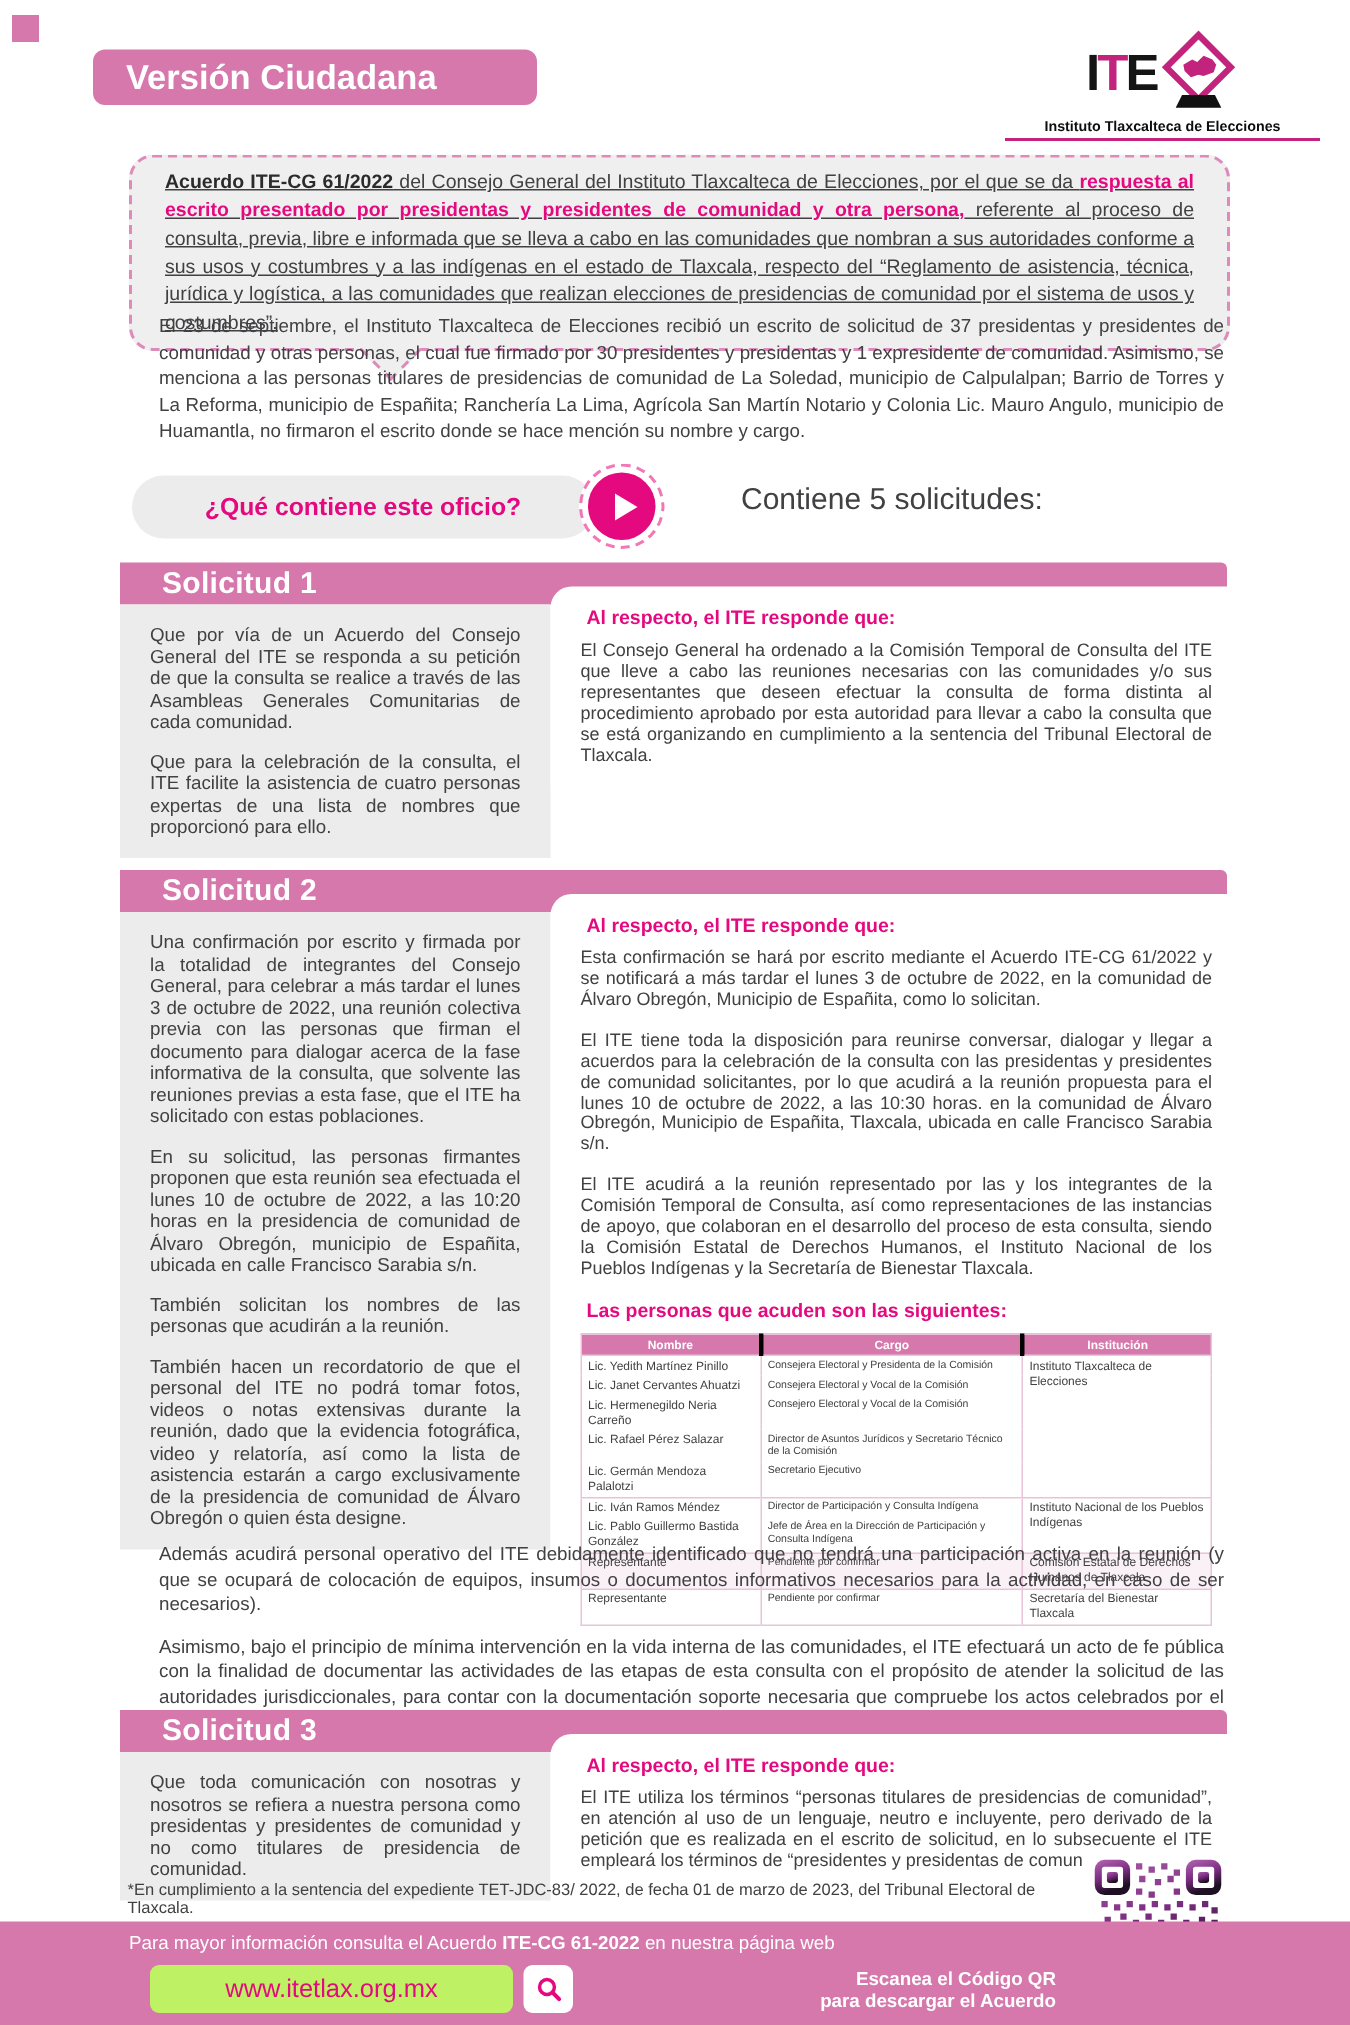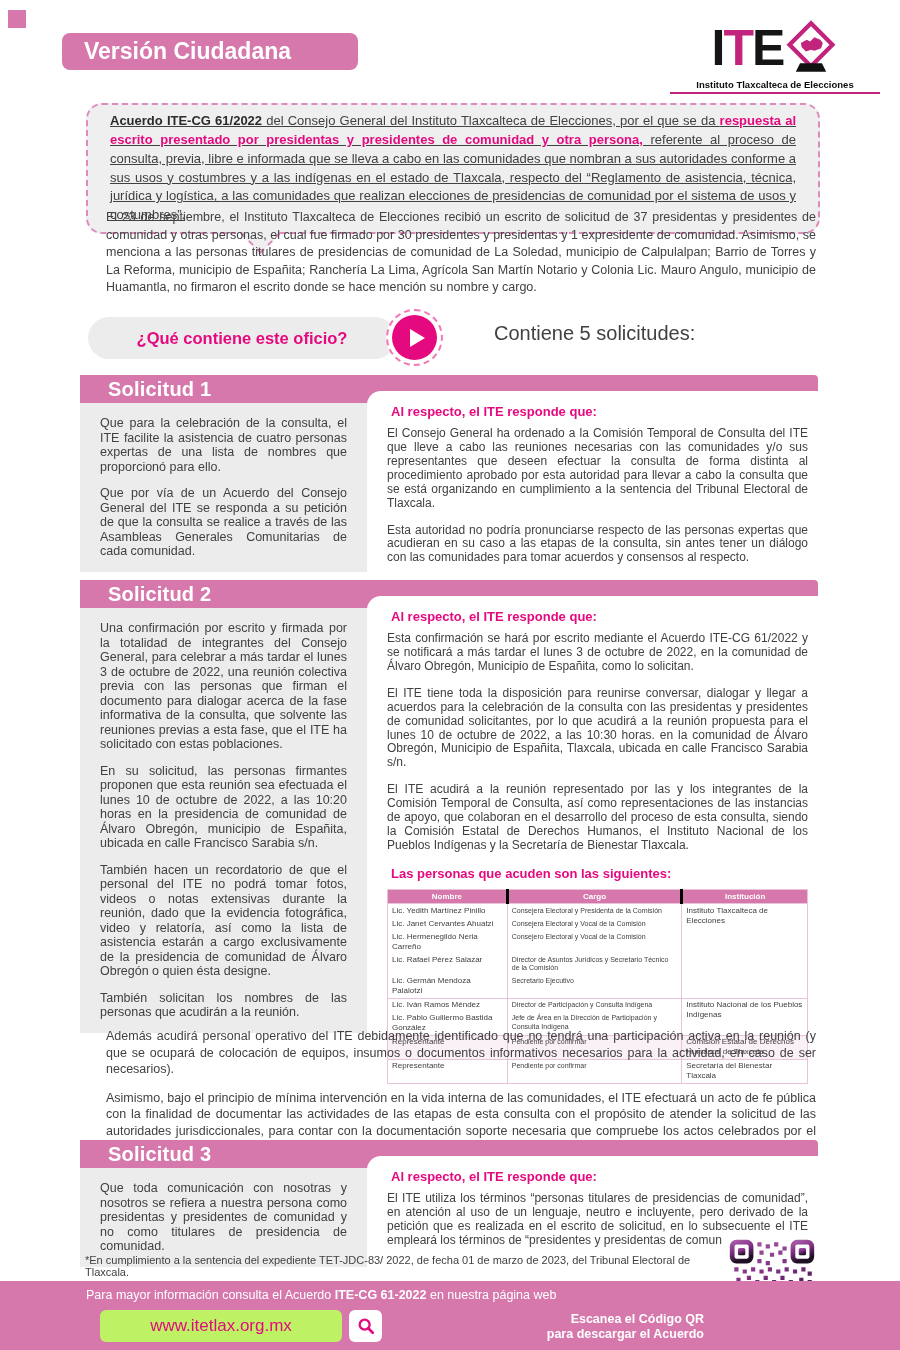--- a/index.html
+++ b/index.html
@@ -18,21 +18,21 @@
   .page{position:relative;width:900px;height:1350px;background:#fff;overflow:hidden;margin:0 auto;}
 
   .corner-square{position:absolute;left:8px;top:10px;width:18px;height:18px;background:var(--pink);}
 
   .vc-badge{position:absolute;left:62px;top:33px;width:296px;height:37px;background:var(--pink);
     border-radius:8px;display:flex;align-items:center;padding-left:22px;color:#fff;font-weight:bold;font-size:23px;}
 
   
   .logo{position:absolute;right:20px;top:20px;width:210px;text-align:center;}
   .logo-row{display:flex;align-items:center;justify-content:center;gap:1px;}
-  .logo-letters{font-size:50px;font-weight:800;line-height:0.95;color:#151515;letter-spacing:-2px;}
+  .logo-letters{font-size:34px;font-weight:800;line-height:0.95;color:#151515;letter-spacing:-2px;}
   .logo-letters .t{color:var(--logo-magenta);}
   .logo-caption{margin-top:1px;font-size:9.5px;font-weight:bold;color:#0d0d0d;border-bottom:2.5px solid var(--logo-magenta);padding-bottom:2px;}
 
   
   .bubble{position:absolute;left:86px;top:103px;width:734px;background:var(--bubble-gray);
     border:2px dashed var(--pink-border);border-radius:16px;padding:7px 22px;
     font-size:13px;line-height:1.45;text-align:justify;color:var(--text);text-decoration:underline;}
   .bubble b.acuerdo{color:#2b2b2b;}
   .bubble .hl{color:var(--magenta);font-weight:bold;}
   .tail{position:absolute;bottom:-16px;left:158px;width:29px;height:29px;background:var(--bubble-gray);
@@ -138,41 +138,40 @@
     </div>
     <div class="answer">Contiene 5 solicitudes:</div>
   </div>
 
   <section class="sol sol-1">
     <div class="band">
       <span class="sol-title">Solicitud 1</span>
     </div>
     <div class="cols">
       <div class="request">
+        <p>Que por vía de un Acuerdo del Consejo General del ITE se responda a su petición de que la consulta se realice a través de las Asambleas Generales Comunitarias de cada comunidad.</p>
         <p>Que para la celebración de la consulta, el ITE facilite la asistencia de cuatro personas expertas de una lista de nombres que proporcionó para ello.</p>
-        <p>Que por vía de un Acuerdo del Consejo General del ITE se responda a su petición de que la consulta se realice a través de las Asambleas Generales Comunitarias de cada comunidad.</p>
       </div>
       <div class="response">
         <h4>Al respecto, el ITE responde que:</h4>
         <p>El Consejo General ha ordenado a la Comisión Temporal de Consulta del ITE que lleve a cabo las reuniones necesarias con las comunidades y/o sus representantes que deseen efectuar la consulta de forma distinta al procedimiento aprobado por esta autoridad para llevar a cabo la consulta que se está organizando en cumplimiento a la sentencia del Tribunal Electoral de Tlaxcala.</p>
-        <p>Esta autoridad no podría pronunciarse respecto de las personas expertas que acudieran en su caso a las etapas de la consulta, sin antes tener un diálogo con las comunidades para tomar acuerdos y consensos al respecto.</p>
       </div>
     </div>
   </section>
 
   <section class="sol sol-2">
     <div class="band">
       <span class="sol-title">Solicitud 2</span>
     </div>
     <div class="cols">
       <div class="request">
         <p>Una confirmación por escrito y firmada por la totalidad de integrantes del Consejo General, para celebrar a más tardar el lunes 3 de octubre de 2022, una reunión colectiva previa con las personas que firman el documento para dialogar acerca de la fase informativa de la consulta, que solvente las reuniones previas a esta fase, que el ITE ha solicitado con estas poblaciones.</p>
         <p>En su solicitud, las personas firmantes proponen que esta reunión sea efectuada el lunes 10 de octubre de 2022, a las 10:20 horas en la presidencia de comunidad de Álvaro Obregón, municipio de Españita, ubicada en calle Francisco Sarabia s/n.</p>
+        <p>También solicitan los nombres de las personas que acudirán a la reunión.</p>
         <p>También hacen un recordatorio de que el personal del ITE no podrá tomar fotos, videos o notas extensivas durante la reunión, dado que la evidencia fotográfica, video y relatoría, así como la lista de asistencia estarán a cargo exclusivamente de la presidencia de comunidad de Álvaro Obregón o quien ésta designe.</p>
-        <p>También solicitan los nombres de las personas que acudirán a la reunión.</p>
       </div>
       <div class="response">
         <h4>Al respecto, el ITE responde que:</h4>
         <p>Esta confirmación se hará por escrito mediante el Acuerdo ITE-CG 61/2022 y se notificará a más tardar el lunes 3 de octubre de 2022, en la comunidad de Álvaro Obregón, Municipio de Españita, como lo solicitan.</p>
         <p>El ITE tiene toda la disposición para reunirse conversar, dialogar y llegar a acuerdos para la celebración de la consulta con las presidentas y presidentes de comunidad solicitantes, por lo que acudirá a la reunión propuesta para el lunes 10 de octubre de 2022, a las 10:30 horas. en la comunidad de Álvaro Obregón, Municipio de Españita, Tlaxcala, ubicada en calle Francisco Sarabia s/n.</p>
         <p>El ITE acudirá a la reunión representado por las y los integrantes de la Comisión Temporal de Consulta, así como representaciones de las instancias de apoyo, que colaboran en el desarrollo del proceso de esta consulta, siendo la Comisión Estatal de Derechos Humanos, el Instituto Nacional de los Pueblos Indígenas y la Secretaría de Bienestar Tlaxcala.</p>
         <h4>Las personas que acuden son las siguientes:</h4>
         <table class="ptable">
           <colgroup>
               <col style="width:120px">

